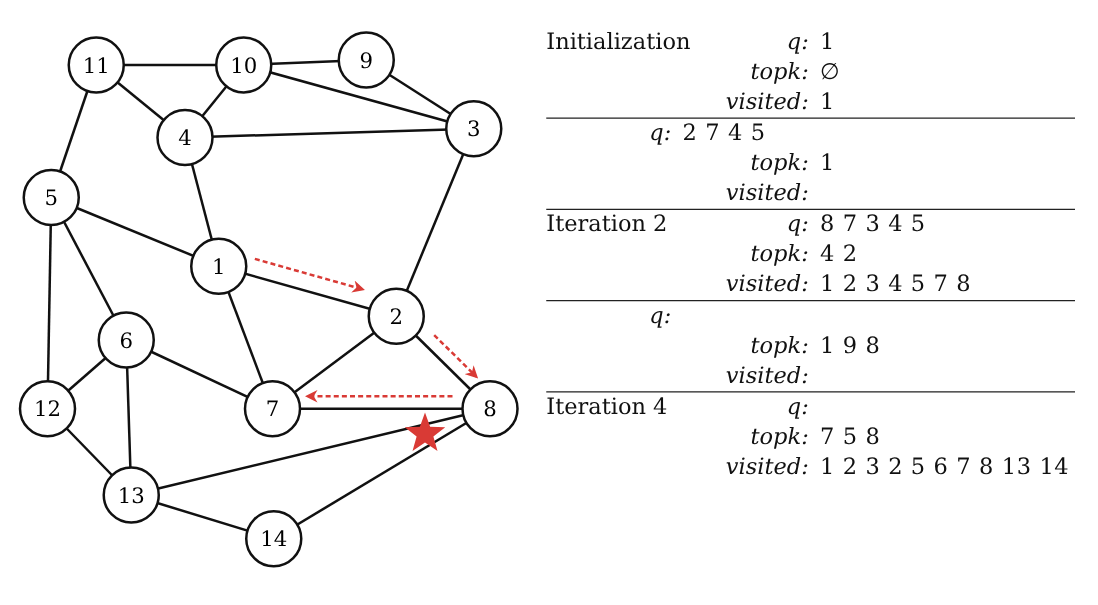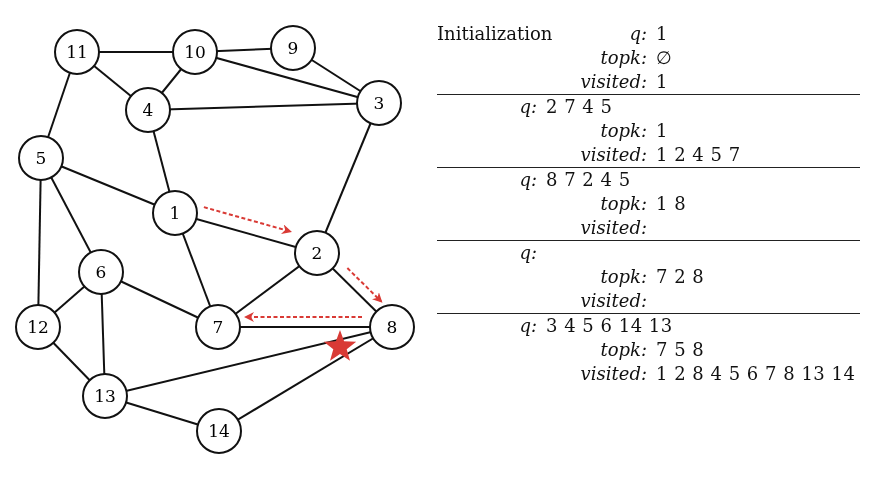--- a/index.html
+++ b/index.html
@@ -142,61 +142,62 @@
         <span class="val">2 7 4 5</span>
       </div>
       <div class="row">
         <span class="title"></span>
         <span class="key">topk:</span>
         <span class="val">1</span>
       </div>
       <div class="row">
         <span class="title"></span>
         <span class="key">visited:</span>
-        <span class="val">1 2 4 5 7</span>
-      </div>
-    </div>
-    <div class="block">
-      <div class="row">
-        <span class="key">q:</span>
-        <span class="val">8 7 2 4 5</span>
-      </div>
-      <div class="row">
-        <span class="title"></span>
-        <span class="key">topk:</span>
-        <span class="val">1 8</span>
-      </div>
-      <div class="row">
-        <span class="title"></span>
-        <span class="key">visited:</span>
-      </div>
-    </div>
-    <div class="block">
-      <div class="row">
-        <span class="key">q:</span>
-      </div>
-      <div class="row">
-        <span class="title"></span>
-        <span class="key">topk:</span>
-        <span class="val">7 2 8</span>
-      </div>
-      <div class="row">
-        <span class="title"></span>
-        <span class="key">visited:</span>
-      </div>
-    </div>
-    <div class="block">
-      <div class="row">
-        <span class="key">q:</span>
-        <span class="val">3 4 5 6 14 13</span>
+      </div>
+    </div>
+    <div class="block">
+      <div class="row">
+        <span class="title">Iteration 2</span>
+        <span class="key">q:</span>
+        <span class="val">8 7 3 4 5</span>
+      </div>
+      <div class="row">
+        <span class="title"></span>
+        <span class="key">topk:</span>
+        <span class="val">4 2</span>
+      </div>
+      <div class="row">
+        <span class="title"></span>
+        <span class="key">visited:</span>
+        <span class="val">1 2 3 4 5 7 8</span>
+      </div>
+    </div>
+    <div class="block">
+      <div class="row">
+        <span class="key">q:</span>
+      </div>
+      <div class="row">
+        <span class="title"></span>
+        <span class="key">topk:</span>
+        <span class="val">1 9 8</span>
+      </div>
+      <div class="row">
+        <span class="title"></span>
+        <span class="key">visited:</span>
+      </div>
+    </div>
+    <div class="block">
+      <div class="row">
+        <span class="title">Iteration 4</span>
+        <span class="key">q:</span>
       </div>
       <div class="row">
         <span class="title"></span>
         <span class="key">topk:</span>
         <span class="val">7 5 8</span>
       </div>
       <div class="row">
         <span class="title"></span>
         <span class="key">visited:</span>
-        <span class="val">1 2 8 4 5 6 7 8 13 14</span>
+        <span class="val">1 2 3 2 5 6 7 8 13 14</span>
       </div>
     </div>
   </div>
 
 </body></html>

